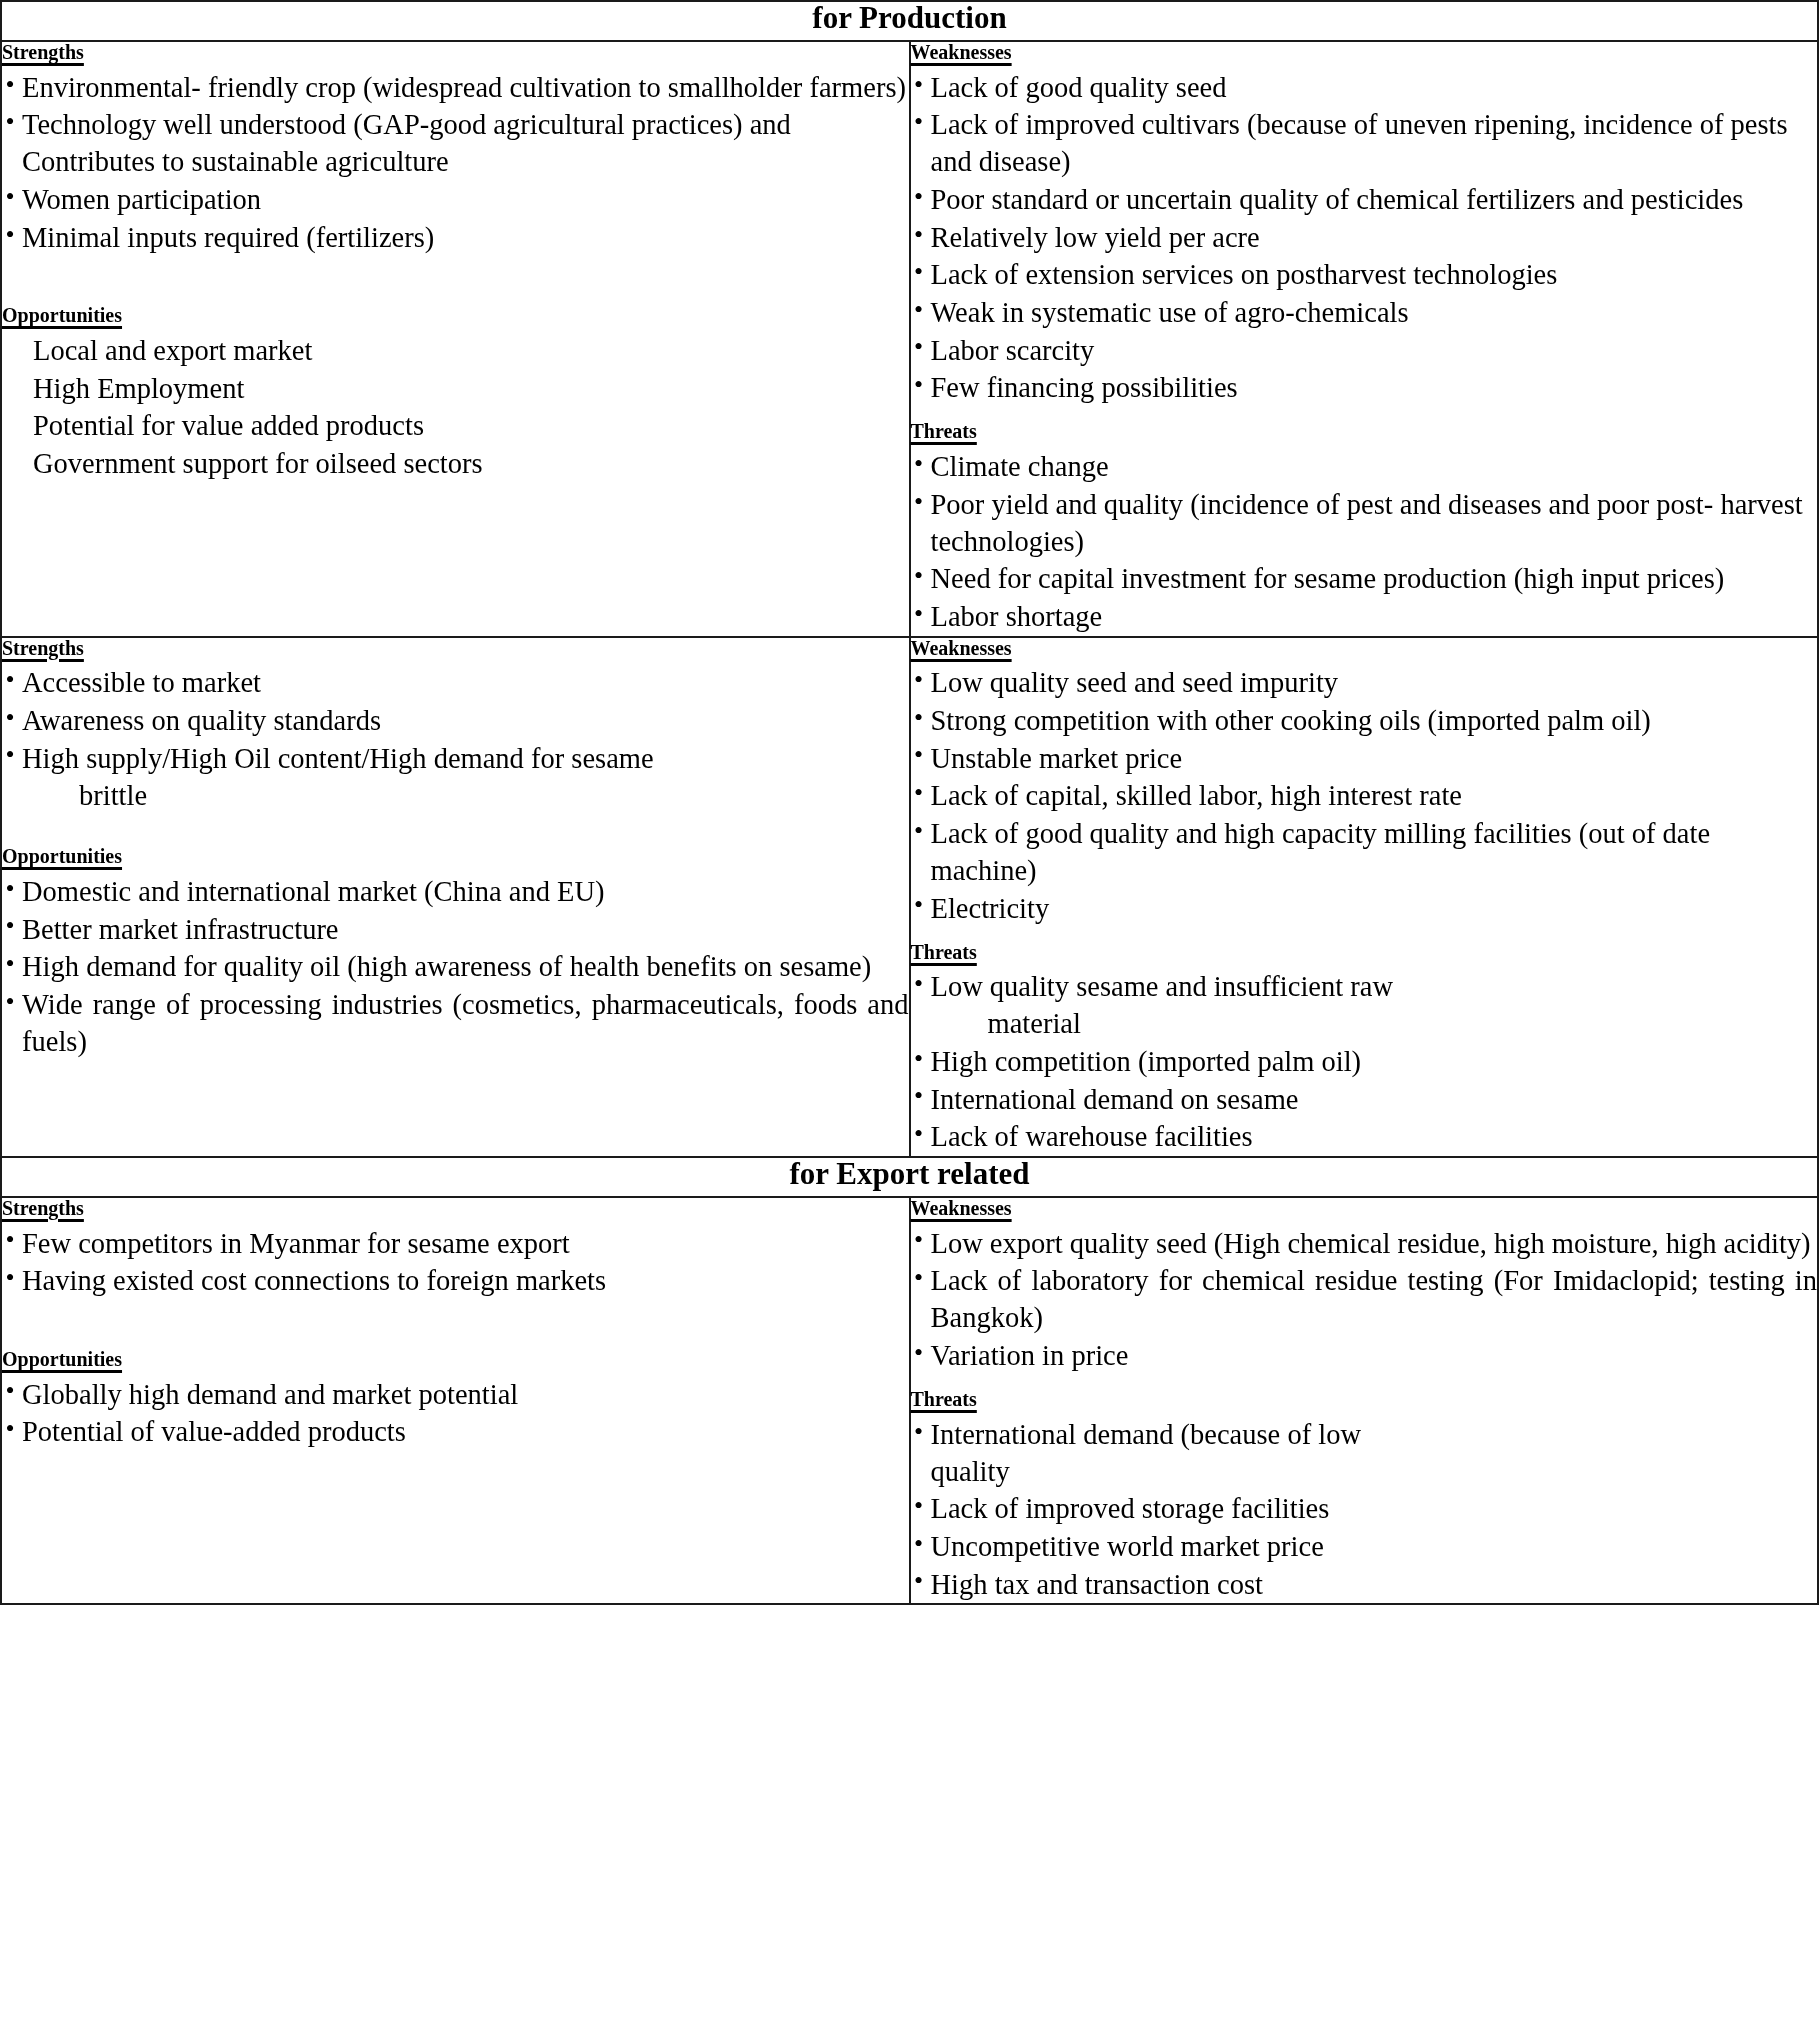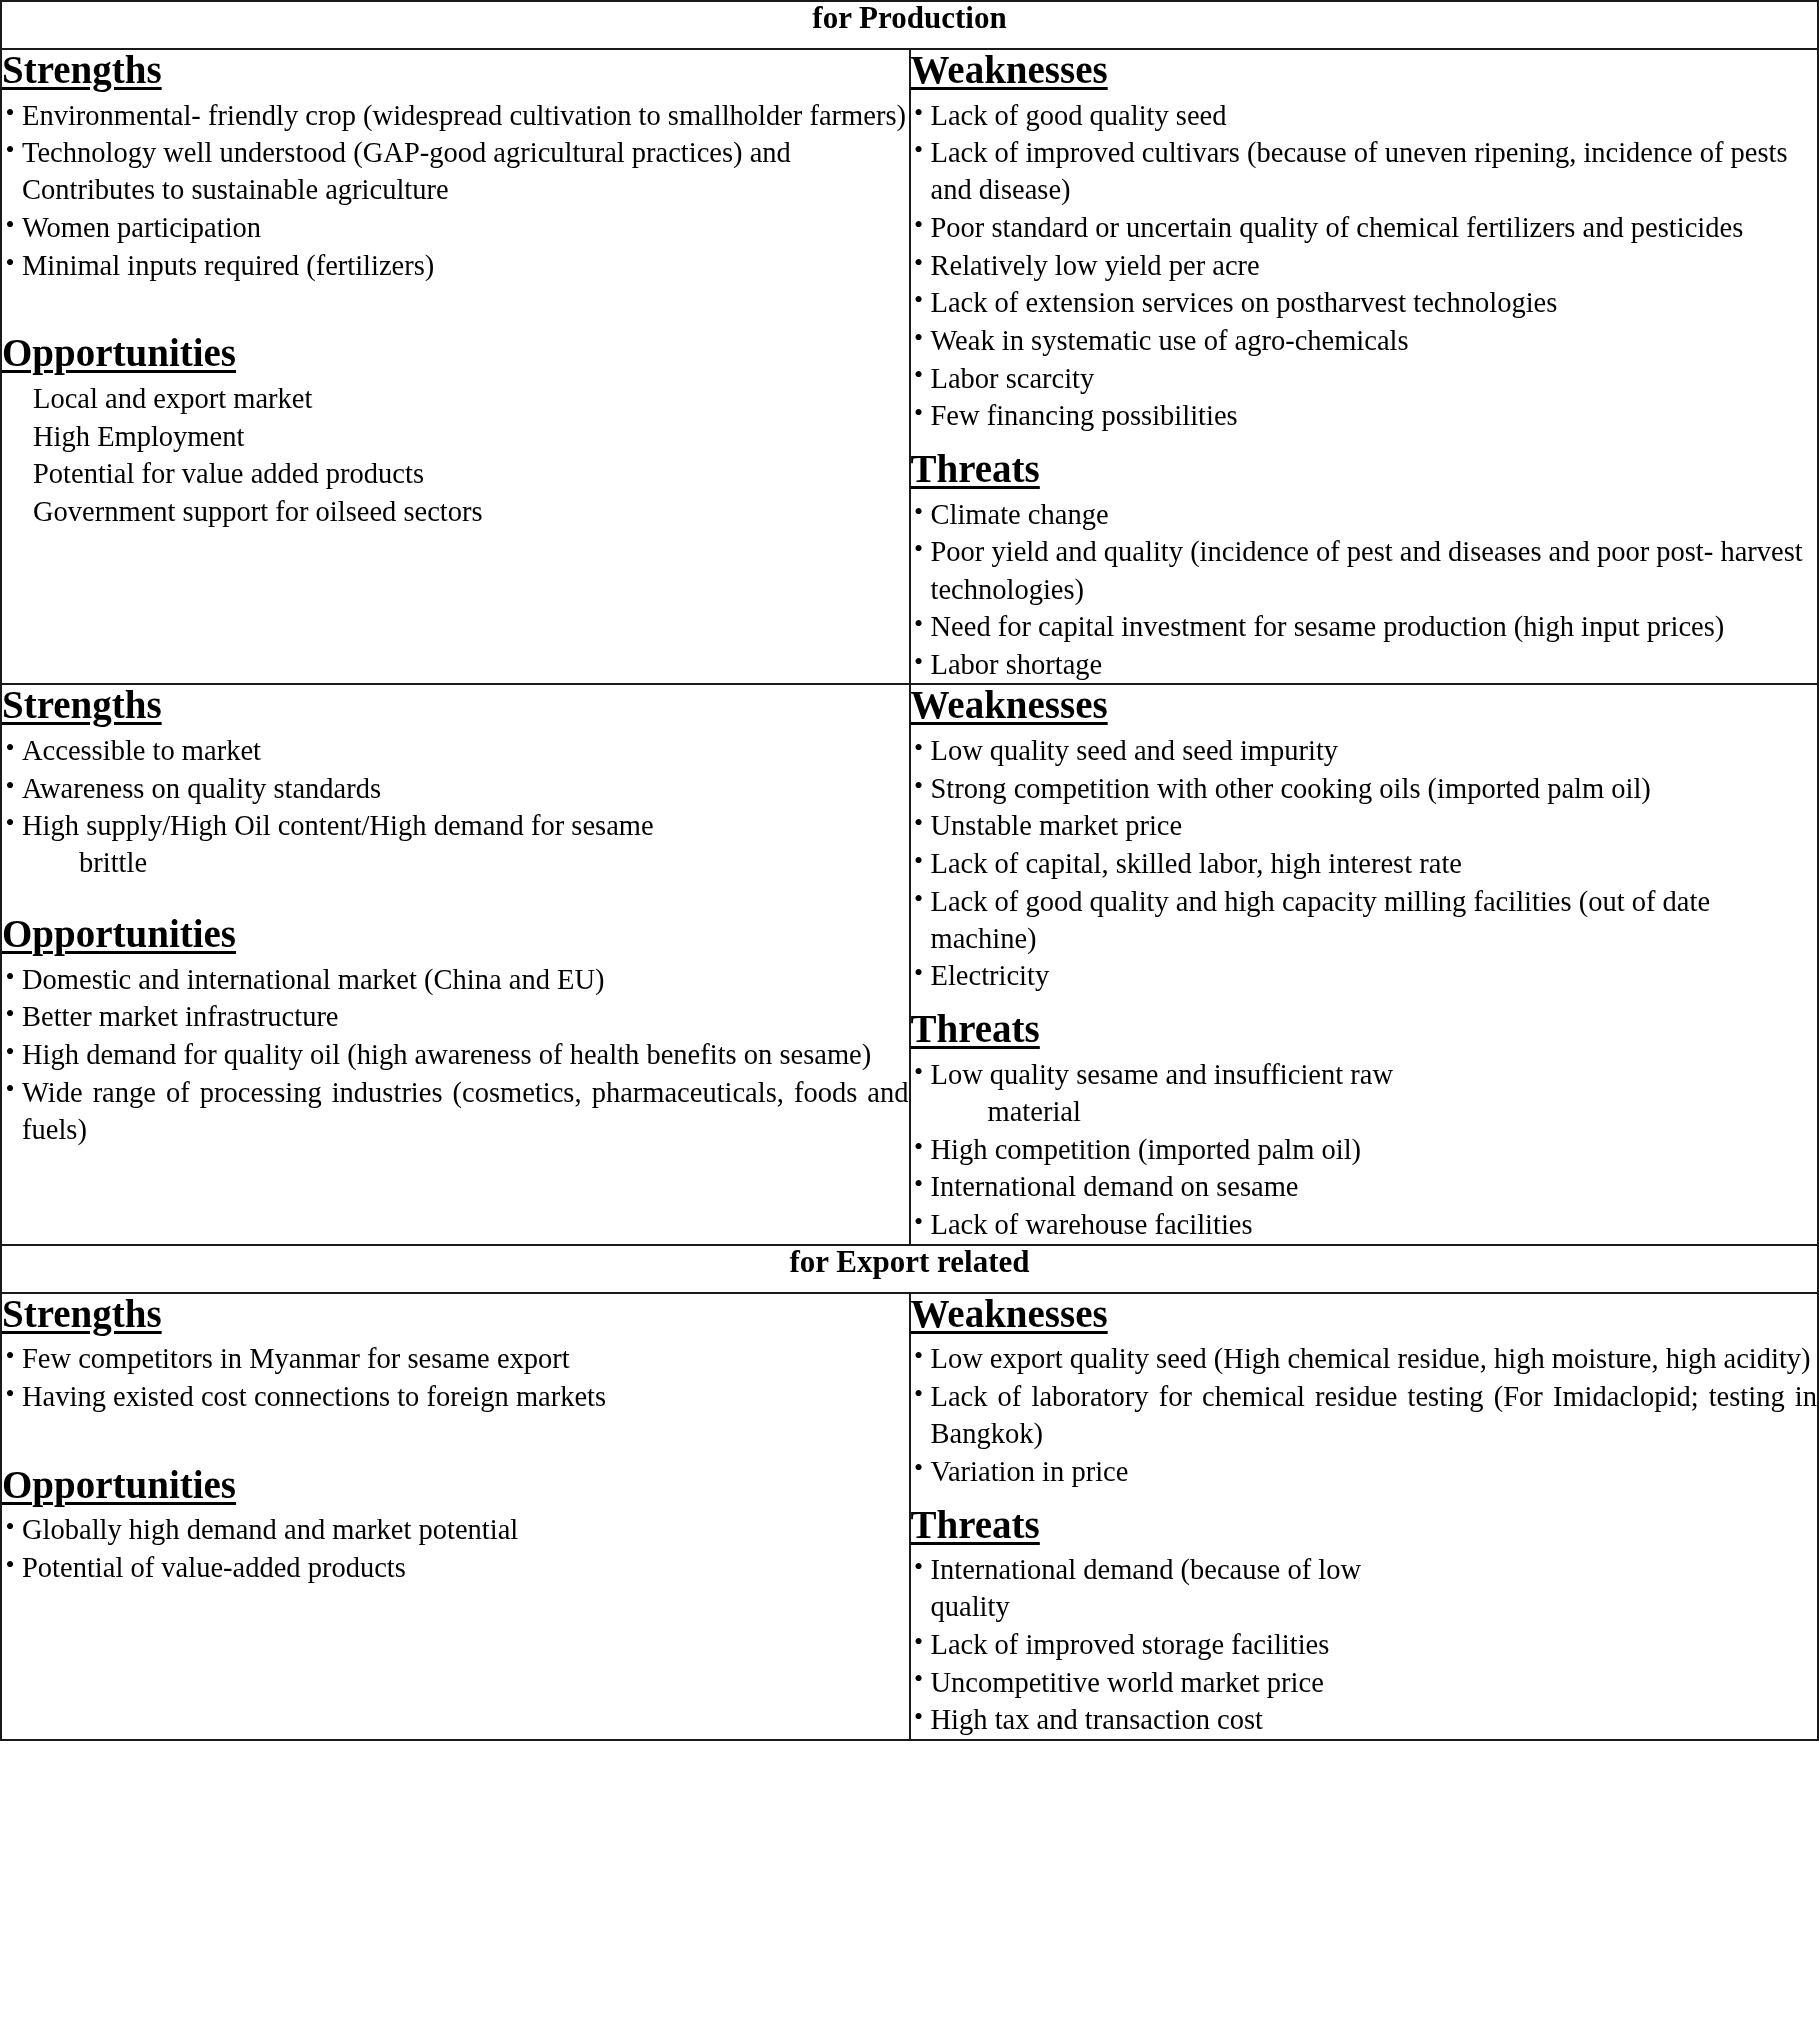--- a/index.html
+++ b/index.html
@@ -27,35 +27,35 @@
     padding: 0;
   }
 
   
   .section-header {
     text-align: center;
     font-weight: bold;
     font-size: 31px;
     line-height: 1.0;
     padding: 8px 0 12.6px 0;
-    height: 48px;
+    height: 40px;
     vertical-align: middle;
     white-space: nowrap;
   }
 
   
   .cell {
     padding: 12.6px 15px 15px 15px;
   }
   .cell-left  { width: 928px; }
   .cell-right { width: 892px; }
 
   .quad-title {
     font-weight: bold;
-    font-size: 39px;
+    font-size: 20px;
     line-height: 1.05;
     text-decoration: underline;
     text-underline-offset: 4px;
     text-decoration-thickness: 2.9px;
     margin: 0 0 3.4px 0;
     display: inline-block;
   }
   .quad-title-wrap { margin: 0 0 2.3px 0; }
 
   .quad-title-wrap.tight { margin-top: 15px; }

